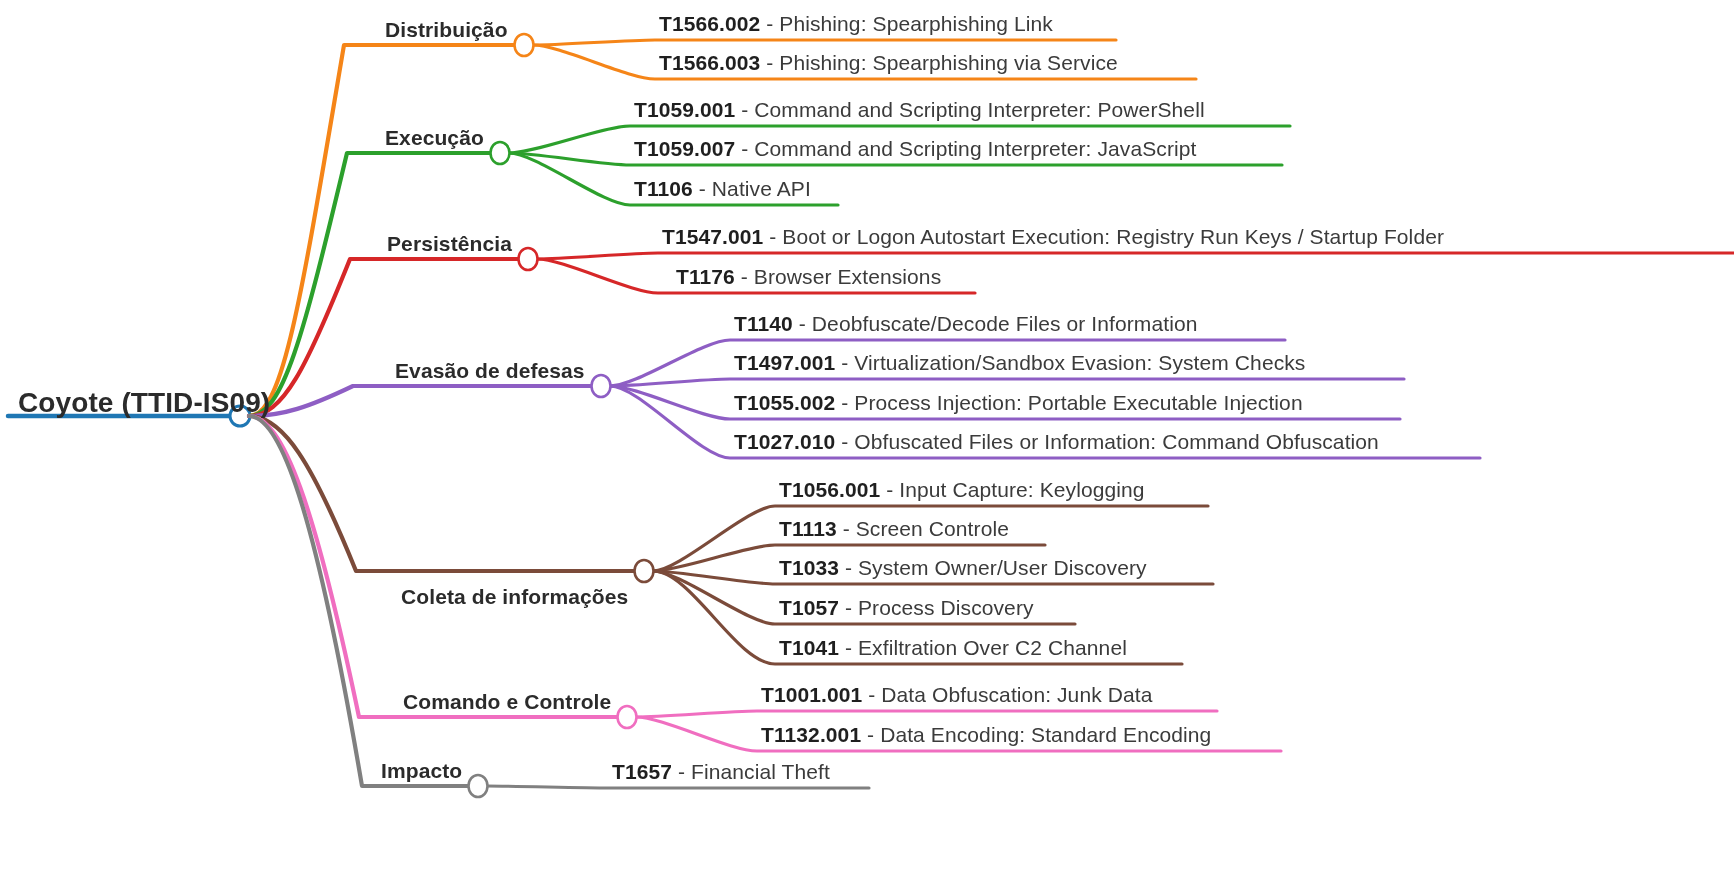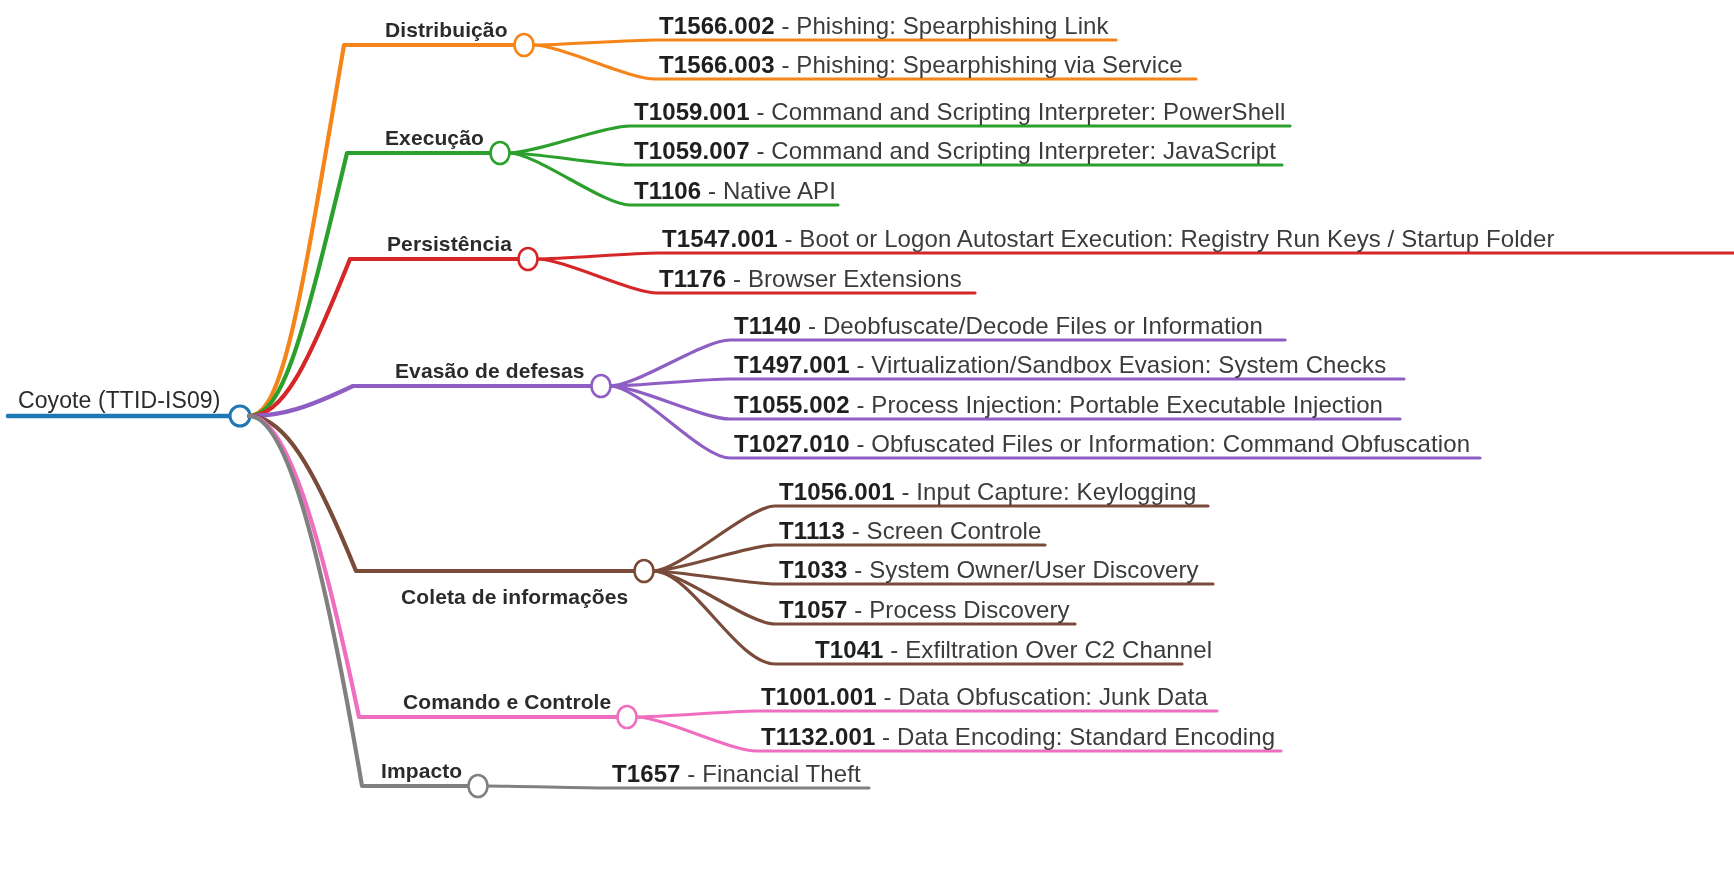--- a/index.html
+++ b/index.html
@@ -2,23 +2,23 @@
 <html><head>
 <meta charset="utf-8">
 <style>
   html,body{margin:0;padding:0;background:#ffffff;}
   body{width:1734px;height:894px;overflow:hidden;
        font-family:"Liberation Sans","DejaVu Sans",sans-serif;}
   #stage{position:relative;width:1734px;height:894px;background:#fff;}
   #wires{position:absolute;left:0;top:0;width:1734px;height:894px;}
   .lbl{position:absolute;white-space:nowrap;color:#2b2b2b;
        -webkit-font-smoothing:antialiased;}
-  .root-label{font-size:23px;font-weight:normal;letter-spacing:.1px;}
+  .root-label{font-size:28px;font-weight:bold;letter-spacing:.1px;}
   .branch-label{font-size:21px;font-weight:bold;letter-spacing:.1px;}
-  .leaf-label{font-size:24px;letter-spacing:.1px;color:#3b3b3b;}
+  .leaf-label{font-size:21px;letter-spacing:.1px;color:#3b3b3b;}
   .leaf-label .tid{font-weight:bold;color:#1f1f1f;}
   .leaf-label .dash{color:#3b3b3b;}
 </style>
 </head>
 <body>
 
 <div id="stage">
   <svg id="wires" viewBox="0 0 1734 894" xmlns="http://www.w3.org/2000/svg">
       <path d="M 8 416 L 229 416" stroke="#1f77b4" stroke-width="4.5" fill="none" stroke-linecap="round"></path>
       <circle cx="240" cy="416" r="10" fill="#ffffff" stroke="#1f77b4" stroke-width="3"></circle>
@@ -74,31 +74,31 @@
       <div class="lbl root-label" style="left: 18px; top: 387px;">Coyote (TTID-IS09)</div>
       <div class="lbl branch-label" style="left: 385px; top: 18px; text-align: center;">Distribuição</div>
       <div class="lbl leaf-label" style="left: 659px; top: 12px;"><span class="tid">T1566.002</span><span class="dash"> - </span><span class="tname">Phishing: Spearphishing Link</span></div>
       <div class="lbl leaf-label" style="left: 659px; top: 51px;"><span class="tid">T1566.003</span><span class="dash"> - </span><span class="tname">Phishing: Spearphishing via Service</span></div>
       <div class="lbl branch-label" style="left: 385px; top: 126px;">Execução</div>
       <div class="lbl leaf-label" style="left: 634px; top: 98px;"><span class="tid">T1059.001</span><span class="dash"> - </span><span class="tname">Command and Scripting Interpreter: PowerShell</span></div>
       <div class="lbl leaf-label" style="left: 634px; top: 137px;"><span class="tid">T1059.007</span><span class="dash"> - </span><span class="tname">Command and Scripting Interpreter: JavaScript</span></div>
       <div class="lbl leaf-label" style="left: 634px; top: 177px;"><span class="tid">T1106</span><span class="dash"> - </span><span class="tname">Native API</span></div>
       <div class="lbl branch-label" style="left: 387px; top: 232px;">Persistência</div>
       <div class="lbl leaf-label" style="left: 662px; top: 225px;"><span class="tid">T1547.001</span><span class="dash"> - </span><span class="tname">Boot or Logon Autostart Execution: Registry Run Keys / Startup Folder</span></div>
-      <div class="lbl leaf-label" style="left: 659px; top: 265px; text-align: right;"><span class="tid">T1176</span><span class="dash"> - </span><span class="tname">Browser Extensions</span></div>
+      <div class="lbl leaf-label" style="left: 676px; top: 265px; text-align: right;"><span class="tid">T1176</span><span class="dash"> - </span><span class="tname">Browser Extensions</span></div>
       <div class="lbl branch-label" style="left: 395px; top: 359px;">Evasão de defesas</div>
       <div class="lbl leaf-label" style="left: 734px; top: 312px;"><span class="tid">T1140</span><span class="dash"> - </span><span class="tname">Deobfuscate/Decode Files or Information</span></div>
       <div class="lbl leaf-label" style="left: 734px; top: 351px;"><span class="tid">T1497.001</span><span class="dash"> - </span><span class="tname">Virtualization/Sandbox Evasion: System Checks</span></div>
       <div class="lbl leaf-label" style="left: 734px; top: 391px;"><span class="tid">T1055.002</span><span class="dash"> - </span><span class="tname">Process Injection: Portable Executable Injection</span></div>
       <div class="lbl leaf-label" style="left: 734px; top: 430px;"><span class="tid">T1027.010</span><span class="dash"> - </span><span class="tname">Obfuscated Files or Information: Command Obfuscation</span></div>
       <div class="lbl branch-label" style="left: 401px; top: 544px; margin-top: 41px;">Coleta de informações</div>
       <div class="lbl leaf-label" style="left: 779px; top: 478px;"><span class="tid">T1056.001</span><span class="dash"> - </span><span class="tname">Input Capture: Keylogging</span></div>
       <div class="lbl leaf-label" style="left: 779px; top: 517px;"><span class="tid">T1113</span><span class="dash"> - </span><span class="tname">Screen Controle</span></div>
       <div class="lbl leaf-label" style="left: 779px; top: 556px;"><span class="tid">T1033</span><span class="dash"> - </span><span class="tname">System Owner/User Discovery</span></div>
       <div class="lbl leaf-label" style="left: 779px; top: 596px;"><span class="tid">T1057</span><span class="dash"> - </span><span class="tname">Process Discovery</span></div>
-      <div class="lbl leaf-label" style="left: 779px; top: 636px; margin-left: 36px;"><span class="tid">T1041</span><span class="dash"> - </span><span class="tname">Exfiltration Over C2 Channel</span></div>
+      <div class="lbl leaf-label" style="left: 779px; top: 636px;"><span class="tid">T1041</span><span class="dash"> - </span><span class="tname">Exfiltration Over C2 Channel</span></div>
       <div class="lbl branch-label" style="left: 403px; top: 690px;">Comando e Controle</div>
       <div class="lbl leaf-label" style="left: 761px; top: 683px;"><span class="tid">T1001.001</span><span class="dash"> - </span><span class="tname">Data Obfuscation: Junk Data</span></div>
       <div class="lbl leaf-label" style="left: 761px; top: 723px;"><span class="tid">T1132.001</span><span class="dash"> - </span><span class="tname">Data Encoding: Standard Encoding</span></div>
       <div class="lbl branch-label" style="left: 381px; top: 759px;">Impacto</div>
       <div class="lbl leaf-label" style="left: 612px; top: 760px;"><span class="tid">T1657</span><span class="dash"> - </span><span class="tname">Financial Theft</span></div>
     </div>
 </div>
 
 </body></html>

